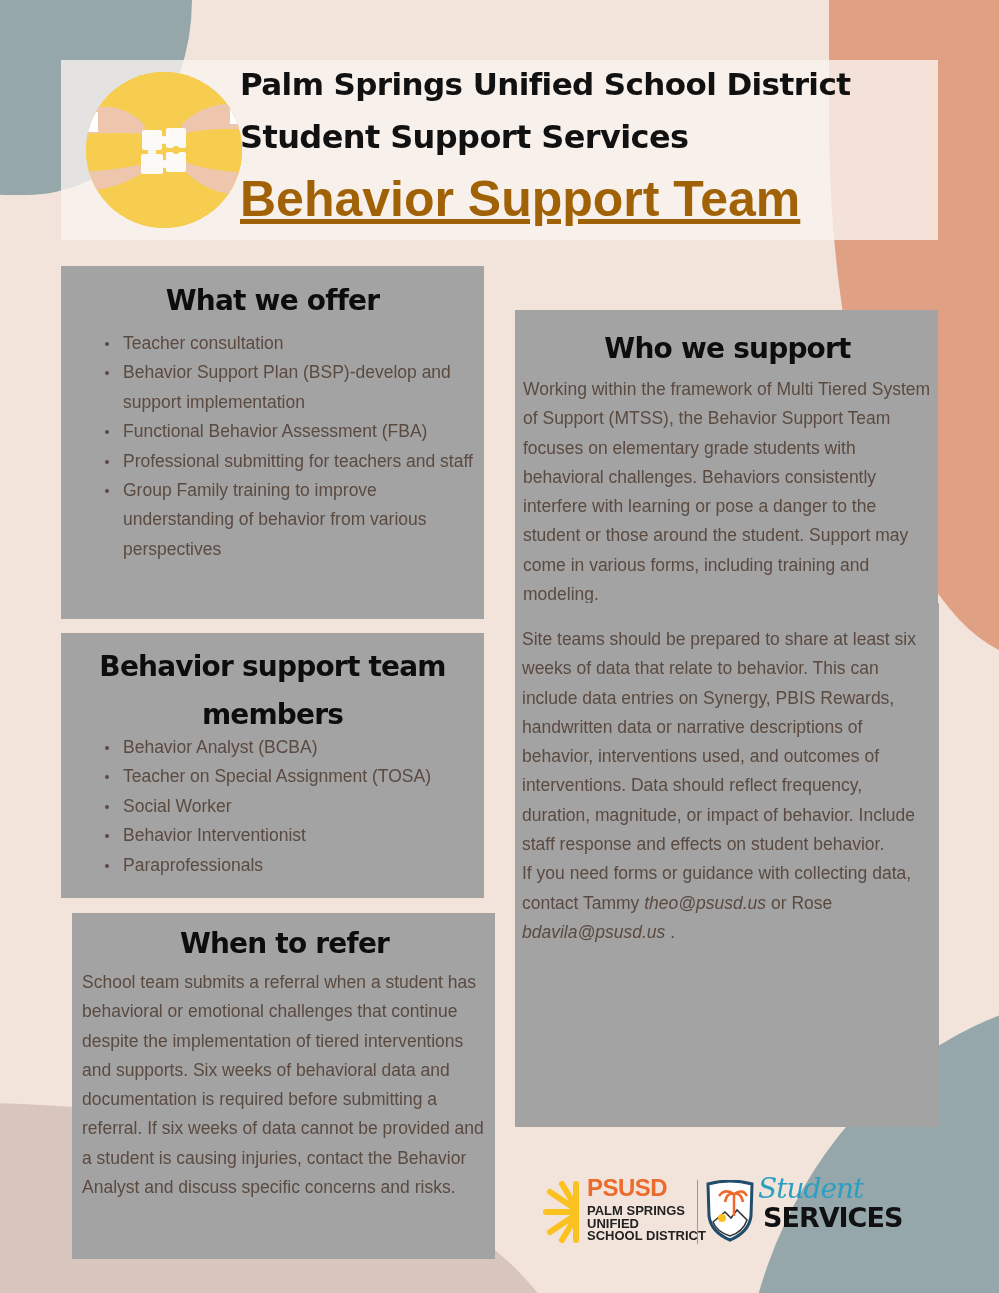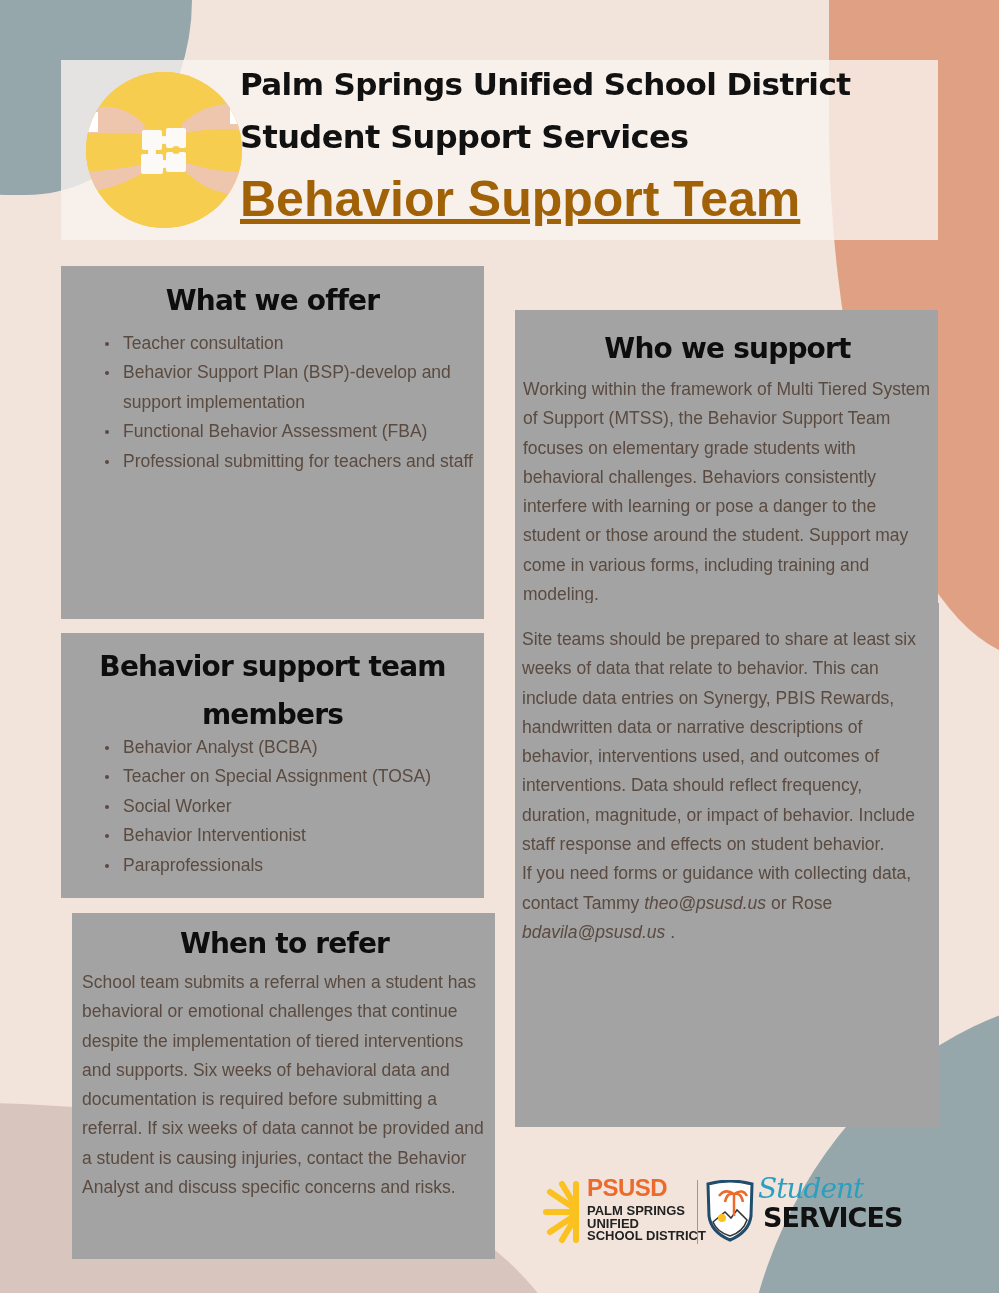--- a/index.html
+++ b/index.html
@@ -107,20 +107,21 @@
 <h1 class="title-l2">Student Support Services</h1>
 <h1 class="title-l3">Behavior Support Team</h1>
 
 <section class="card" id="card-offer">
   <h2>What we offer</h2>
   <ul>
     <li>Teacher consultation</li>
     <li>Behavior Support Plan (BSP)-develop and support implementation</li>
     <li>Functional Behavior Assessment (FBA)</li>
     <li>Professional submitting for teachers and staff</li>
+    <li>Group Family training to improve understanding of behavior from various perspectives</li>
   </ul>
 </section>
 
 <section class="card" id="card-who">
   <h2>Who we support</h2>
   <p>Working within the framework of Multi Tiered System of Support (MTSS), the Behavior Support Team focuses on elementary grade students with behavioral challenges.  Behaviors consistently interfere with learning or pose a danger to the student or those around the student.  Support may come in various forms, including training and modeling.</p>
 </section>
 
 <section class="card" id="card-members">
   <h2>Behavior support team members</h2>

